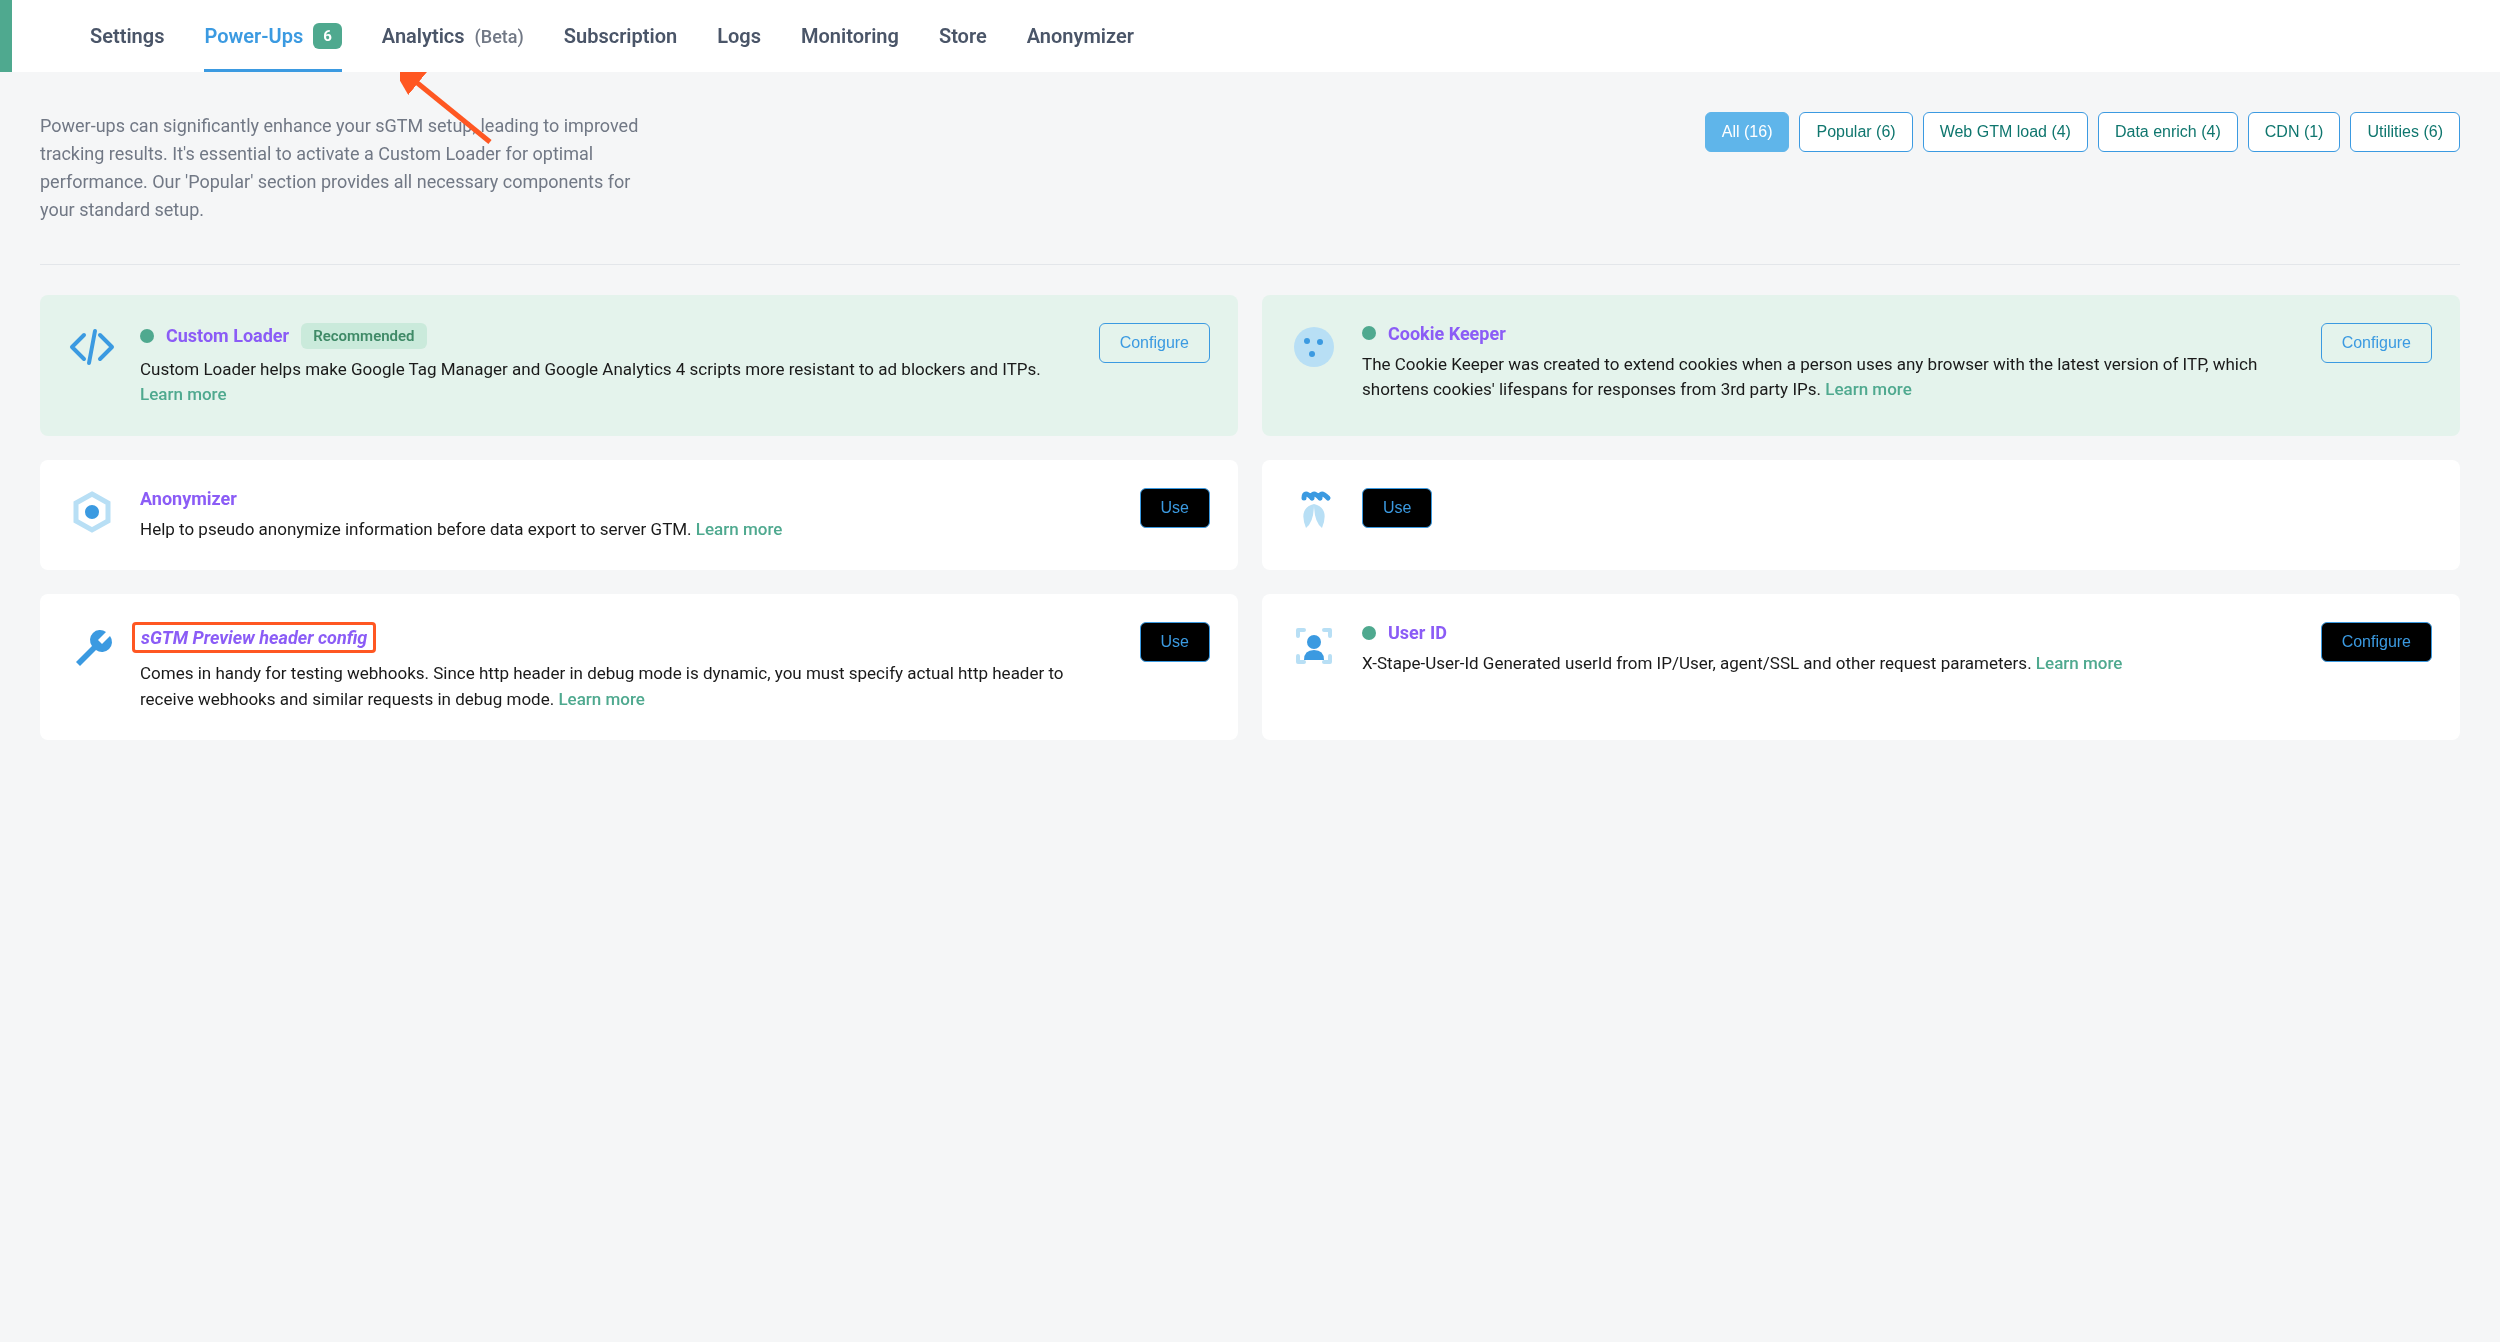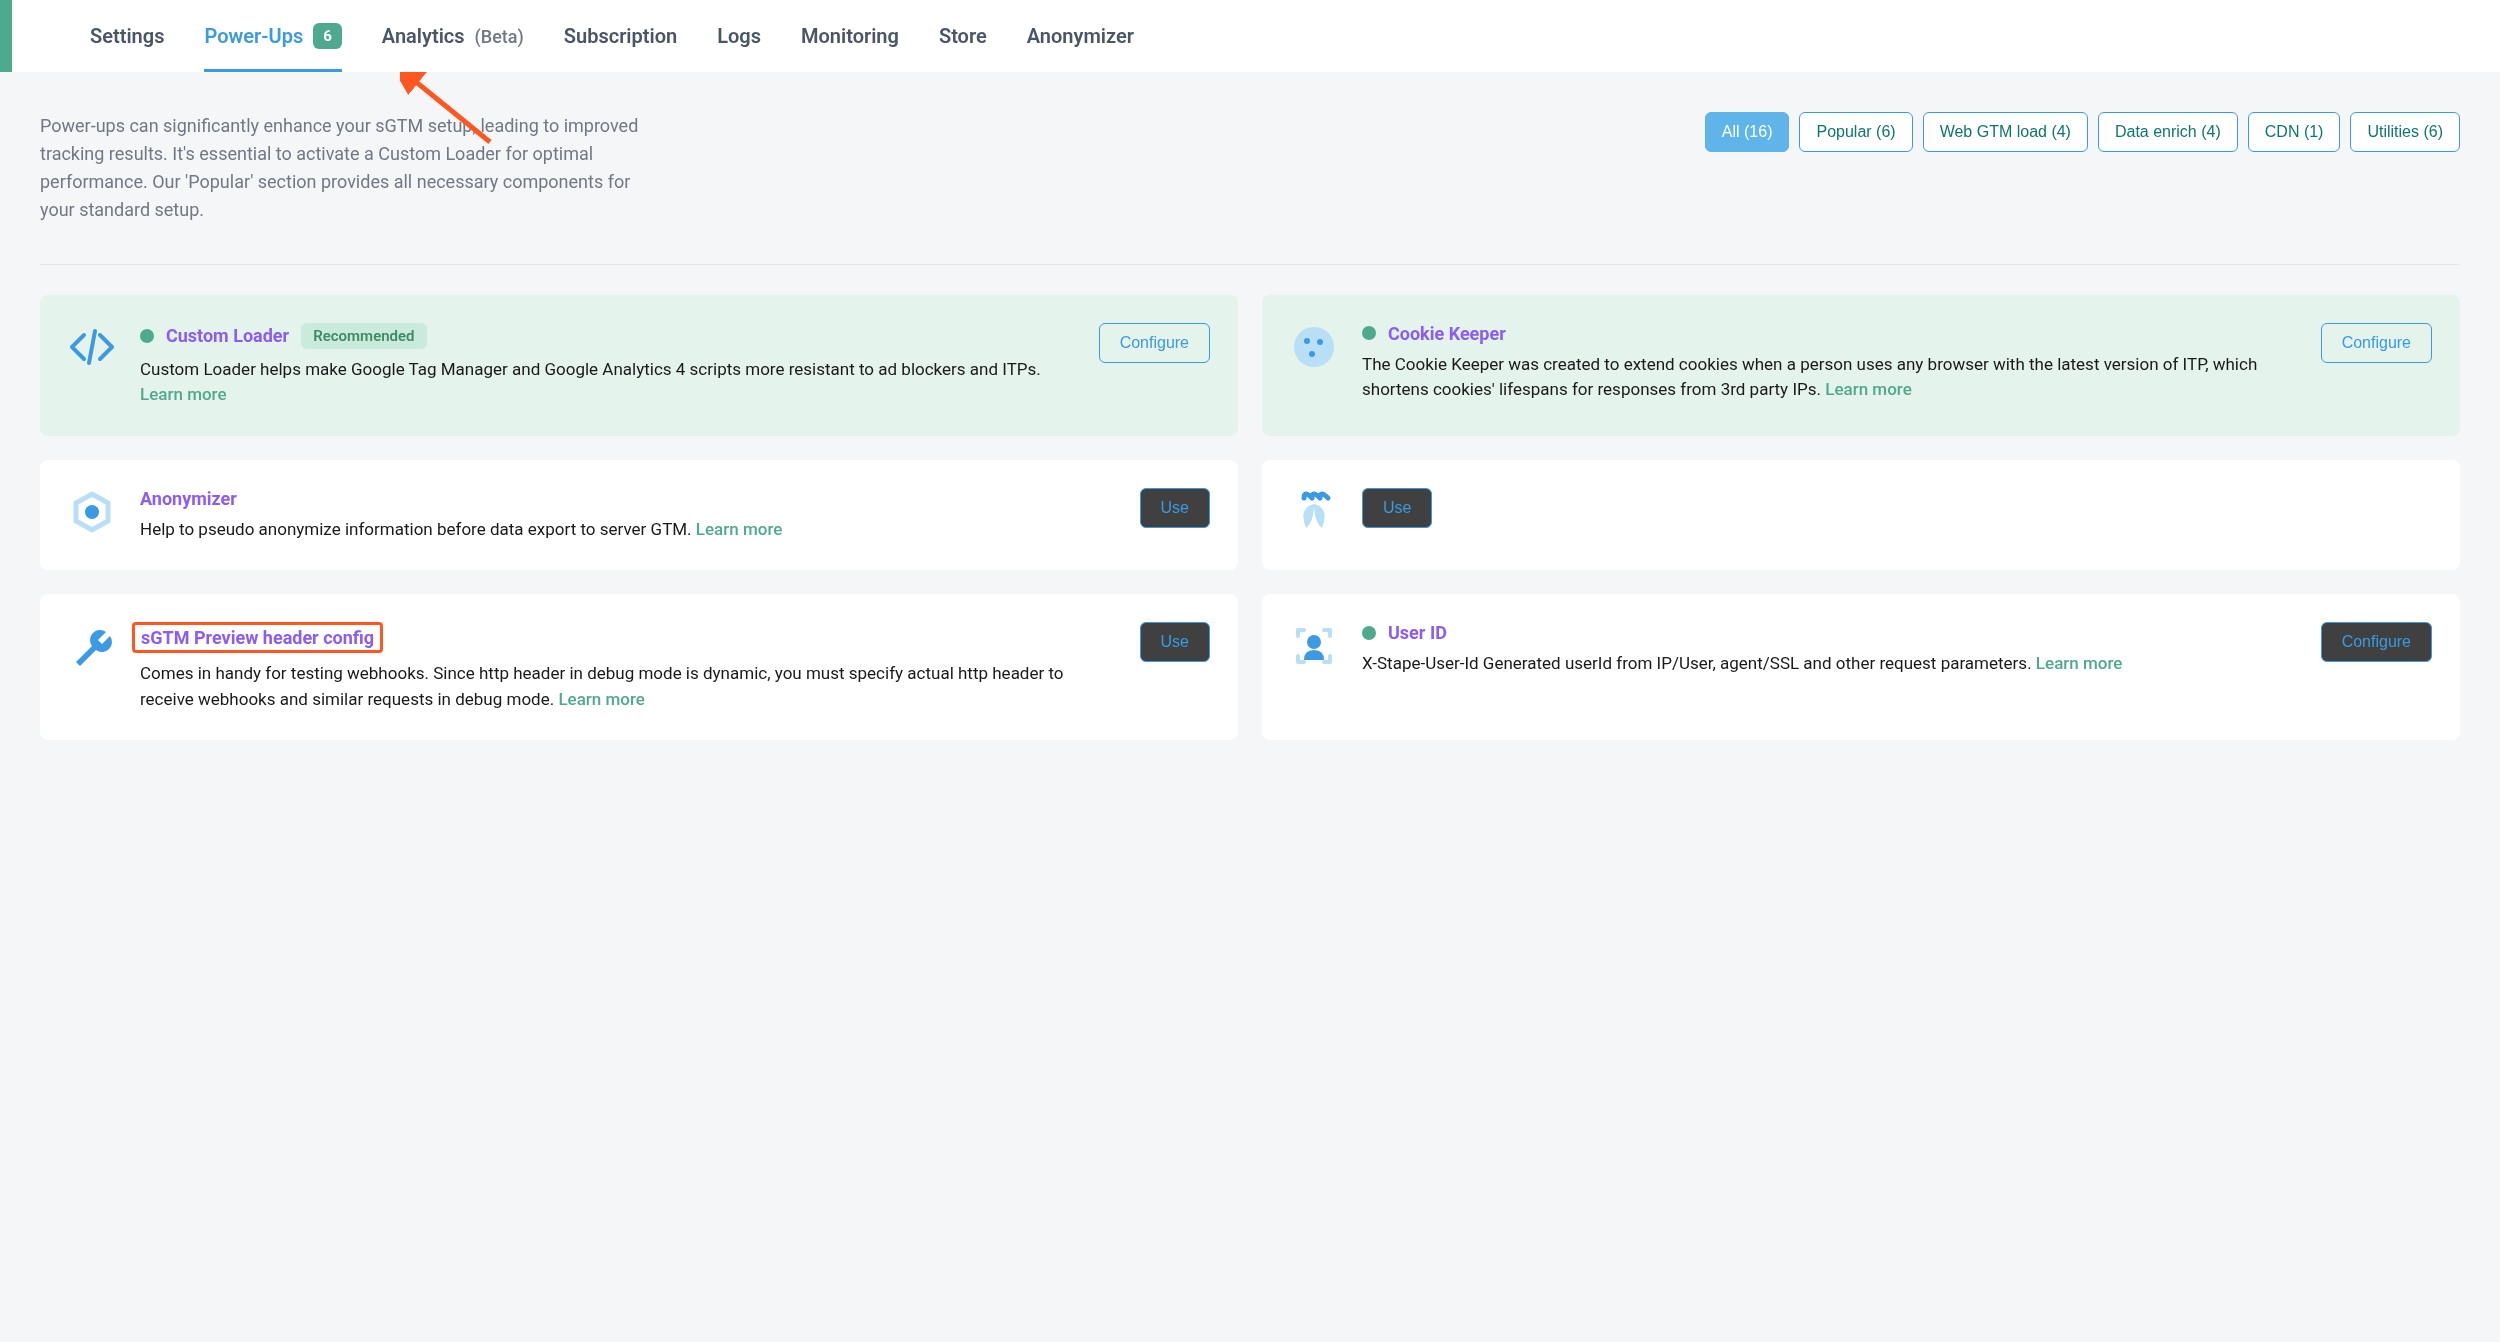--- a/index.html
+++ b/index.html
@@ -30,23 +30,23 @@
     .card.green { background: #e4f3ec; }
     .card-icon { width: 48px; height: 48px; flex-shrink: 0; display: flex; align-items: center; justify-content: center; }
     .card-body { flex: 1; }
     .card-head { display: flex; align-items: center; gap: 12px; margin-bottom: 8px; flex-wrap: wrap; }
     .status-dot { width: 14px; height: 14px; border-radius: 50%; background: #4fa98f; flex-shrink: 0; }
     .card-title { font-size: 18px; font-weight: 700; color: #8b5cf6; }
     .card-tag { background: #caeadb; color: #3f8a67; font-size: 15px; font-weight: 600; padding: 4px 12px; border-radius: 6px; }
     .card-desc { font-size: 17px; color: #1a1a1a; line-height: 1.5; }
     .learn-more { color: #4fa98f; font-weight: 500; cursor: pointer; }
     .card-action { flex-shrink: 0; }
-    .btn { background: #404040; border: 1.5px solid #3b9ae1; color: #3b9ae1; padding: 10px 20px; border-radius: 6px; font-size: 16px; font-weight: 500; cursor: pointer; }
+    .btn { background: #000000; border: 1.5px solid #3b9ae1; color: #3b9ae1; padding: 10px 20px; border-radius: 6px; font-size: 16px; font-weight: 500; cursor: pointer; }
     .card.green .btn { background: transparent; }
-    .highlight-box { border: 3px solid #ff5722; border-radius: 4px; padding: 2px 6px; display: inline-block; margin-left: -8px; }
+    .highlight-box { border: 3px solid #ff5722; border-radius: 4px; padding: 2px 6px; display: inline-block; margin-left: -8px; font-style: italic; }
   </style>
 </head>
 <body>
 
 <div class="header-bar">
   <div class="header-left-accent"></div>
   <div class="tabs">
     <div class="tab">
         <span>Settings</span>
       </div>

